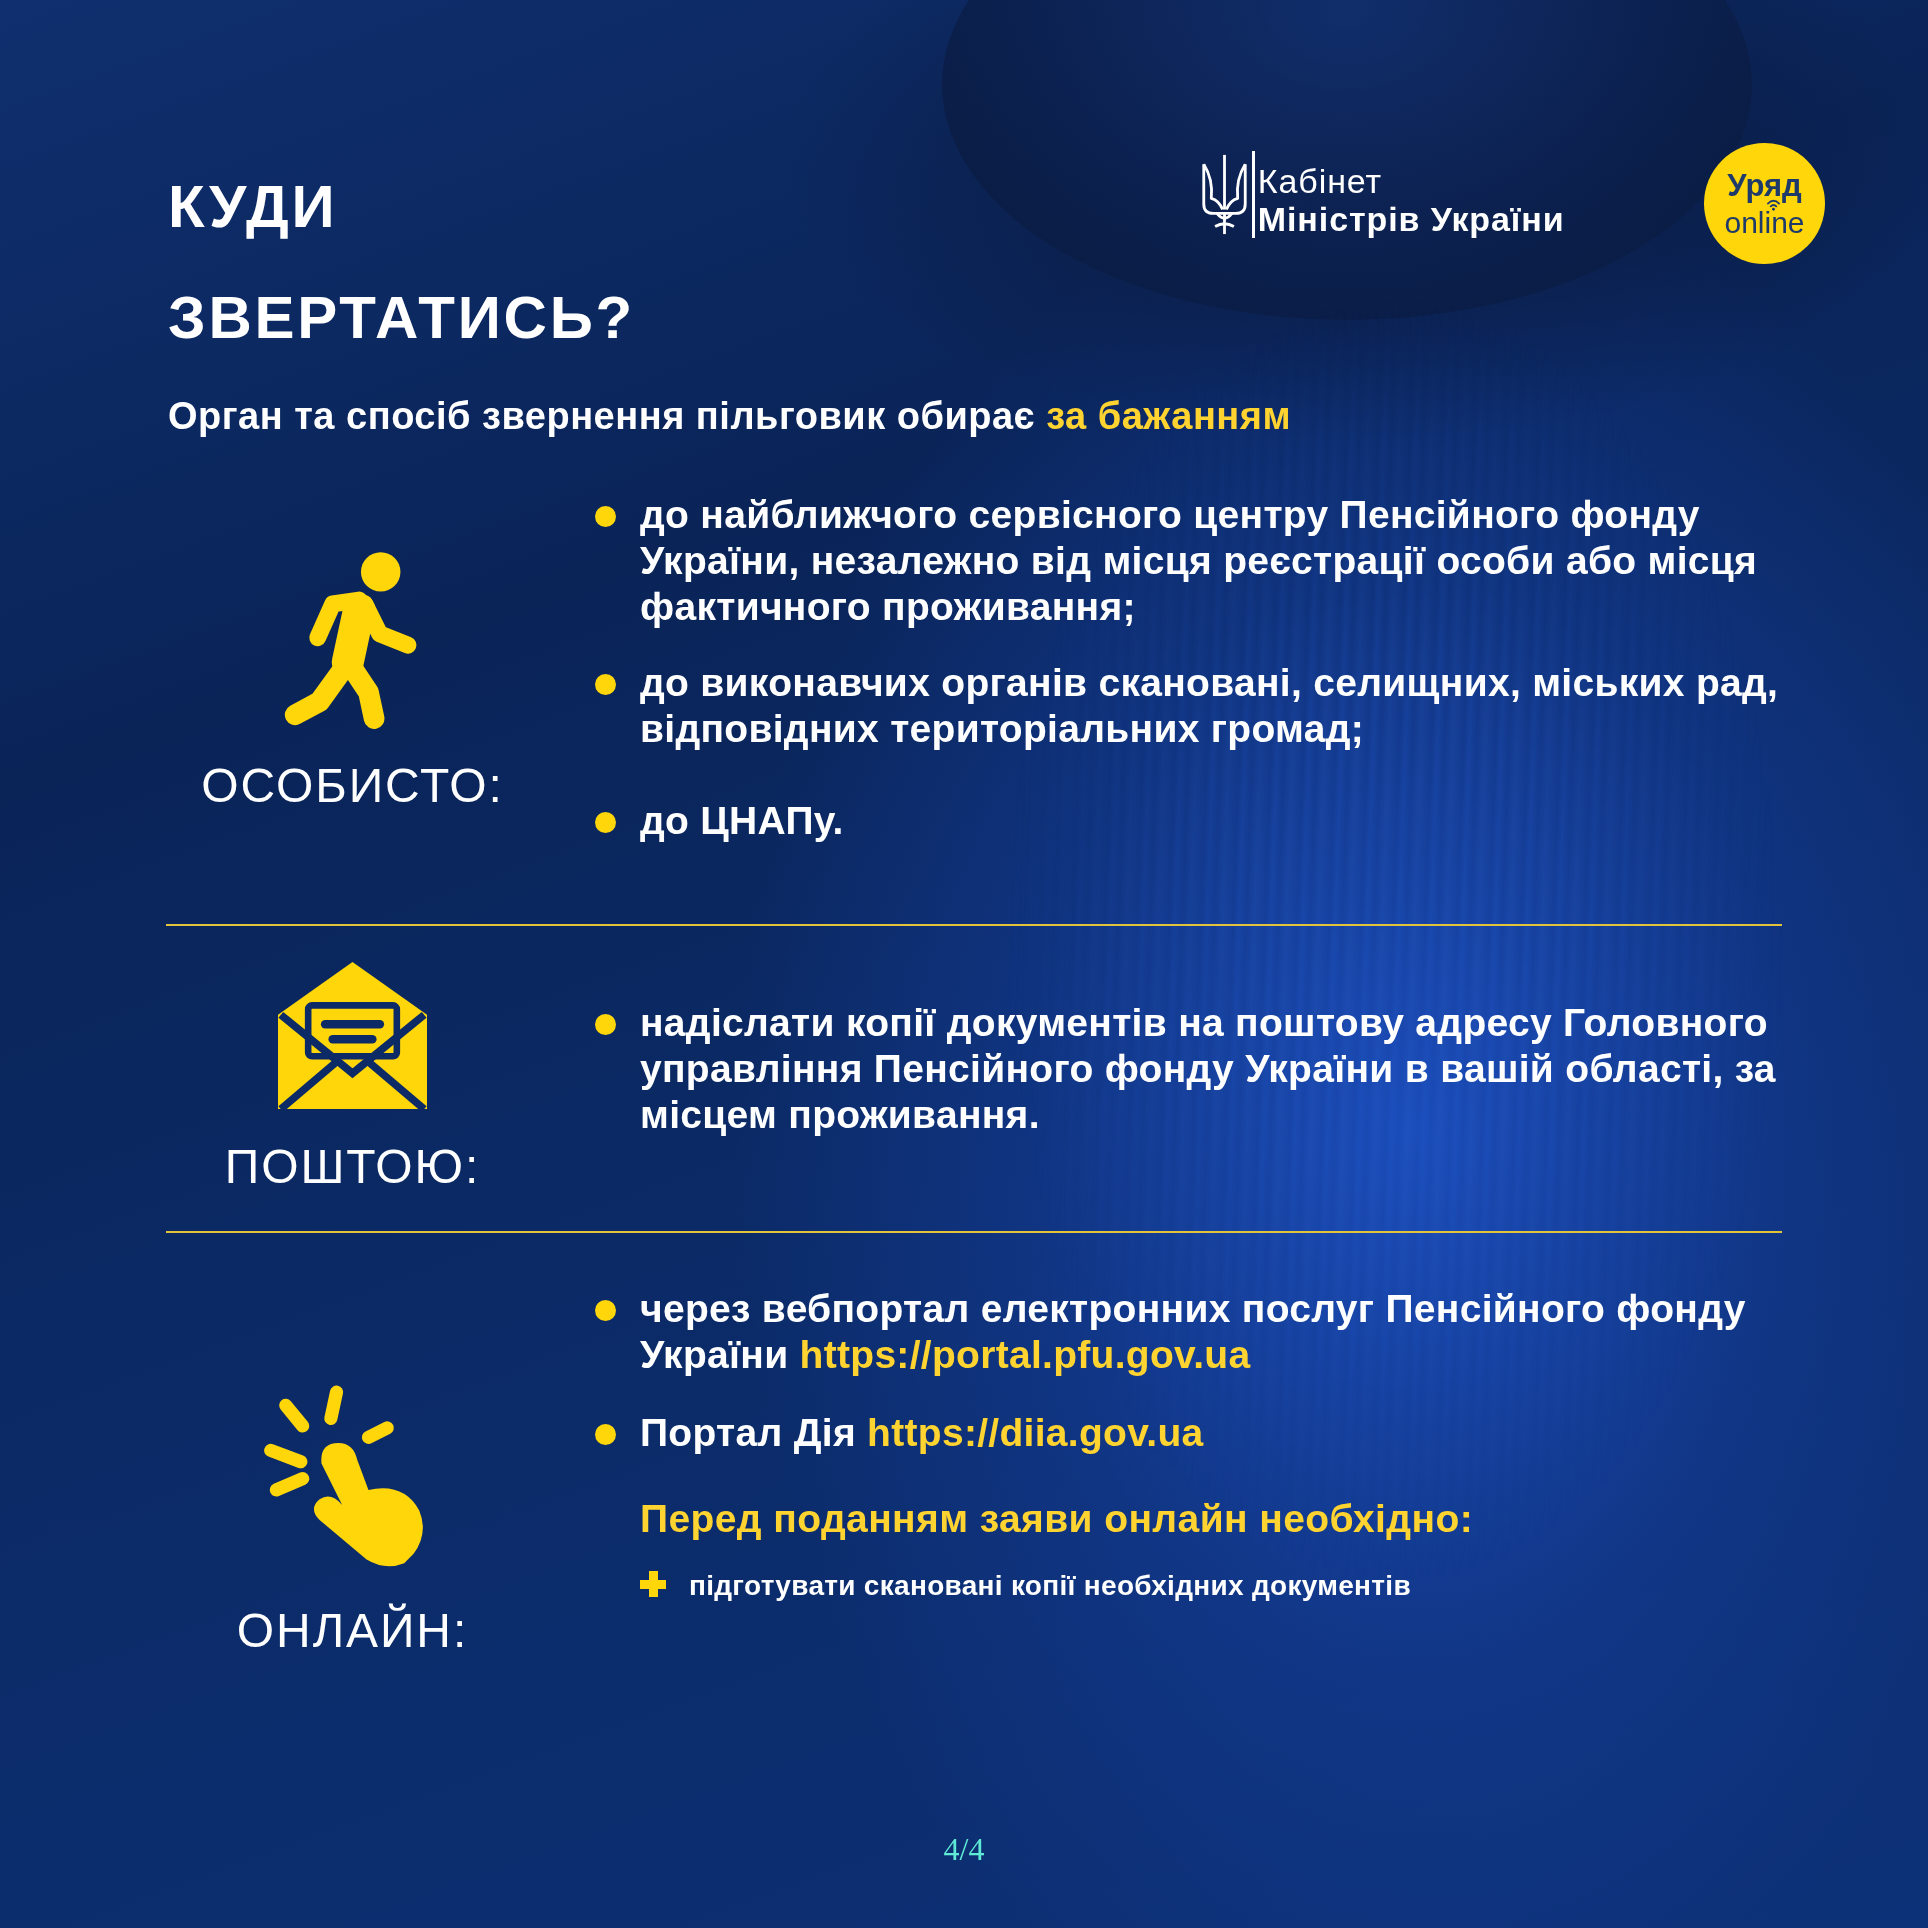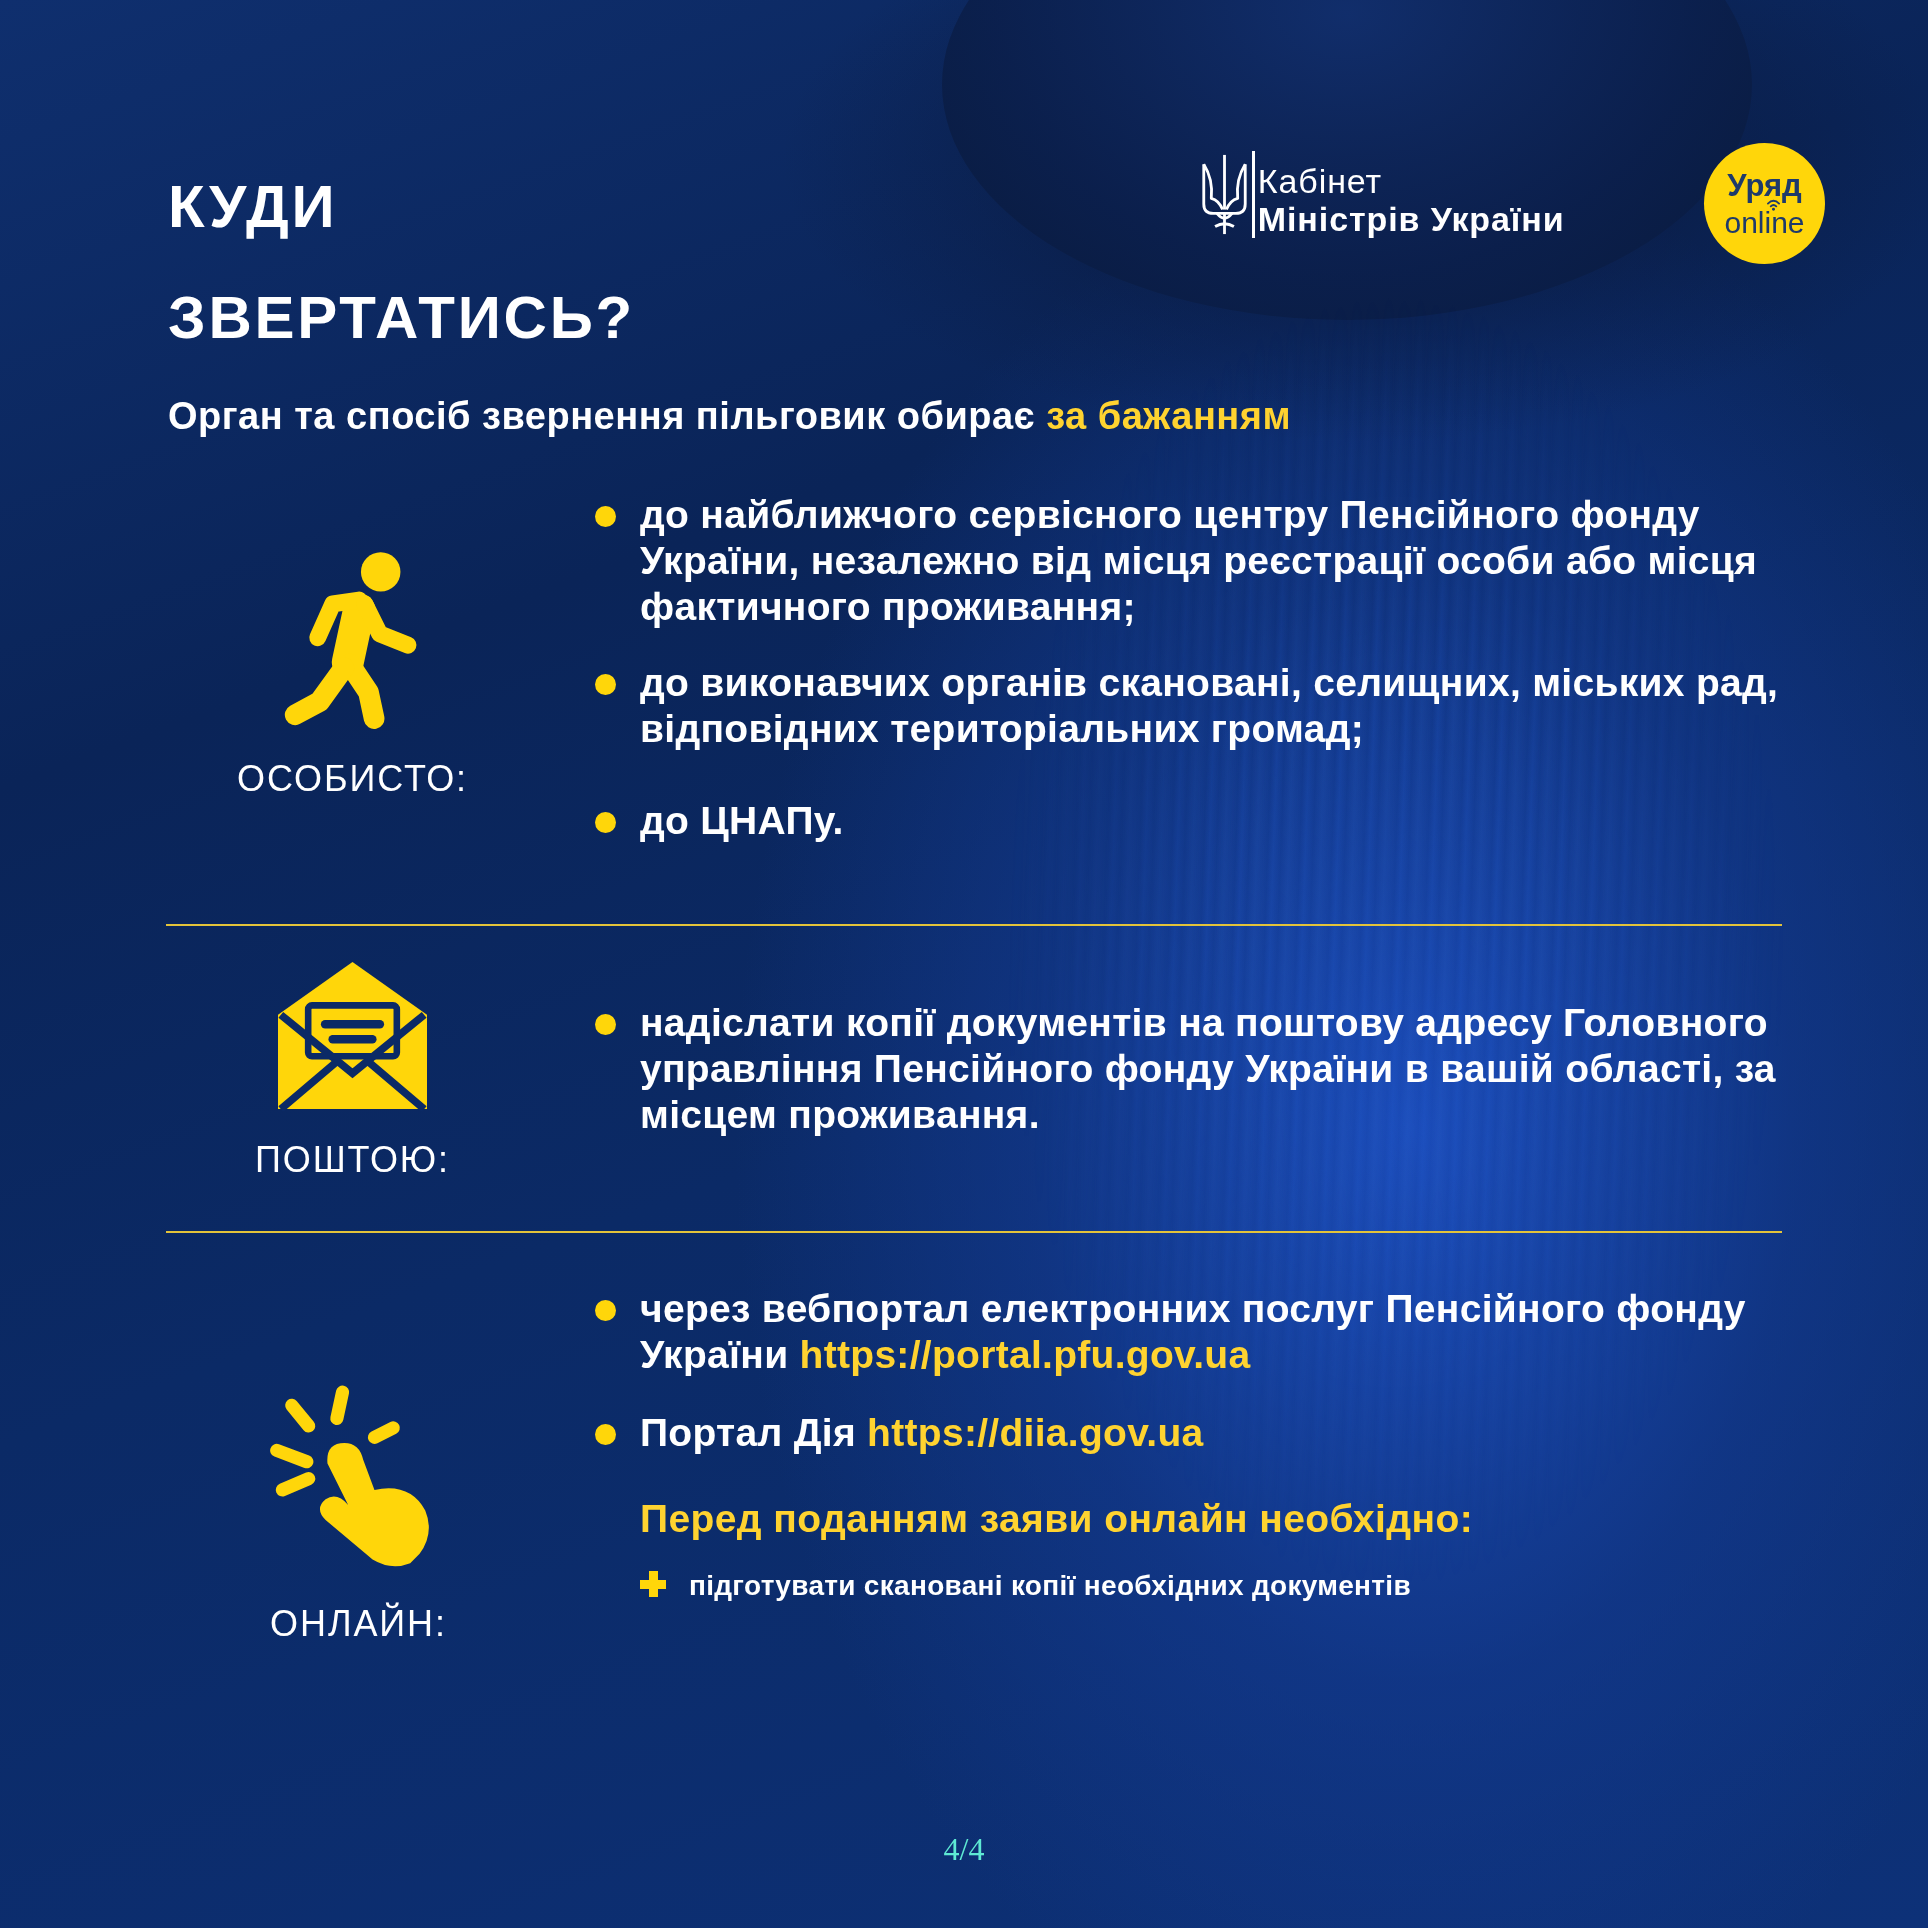--- a/index.html
+++ b/index.html
@@ -62,21 +62,21 @@
     font-size: 38px; font-weight: 700; letter-spacing: 0.5px;
     font-family: "Liberation Sans", sans-serif;
   }
   .yellow { color: #ffd330; }
 
   .section-left {
     position: absolute; width: 395px; text-align: center;
   }
   .section-label {
     font-family: "Liberation Sans", sans-serif;
-    font-size: 36px; font-weight: 400; letter-spacing: 1.9px; color: #fff;
+    font-size: 48px; font-weight: 400; letter-spacing: 1.9px; color: #fff;
   }
   .bullets {
     position: absolute; left: 595px; width: 1224px;
     font-family: "Liberation Sans", sans-serif;
   }
   .bullet {
     position: relative; padding-left: 45px;
     font-size: 39px; line-height: 46px; font-weight: 700; letter-spacing: 0.3px;
   }
   .bullet .dot {
@@ -202,21 +202,21 @@
 
 <div class="bullets" style="top:1000px;">
   <div class="bullet">
     <span class="dot"></span>
     <span>надіслати копії документів на поштову адресу Головного управління Пенсійного фонду України в вашій області, за місцем проживання.</span>
   </div>
 </div>
 
 <div class="divider" style="top:1231px;"></div>
 
-<div class="section-left" style="left:161px; top:1379px;">
+<div class="section-left" style="left:155px; top:1379px;">
   <svg width="179" height="188" viewBox="0 0 190 200" style="display:block; margin:0 auto 36px auto;">
     <g stroke="#ffd60a" stroke-width="14" stroke-linecap="round" fill="none">
       <path d="M24 28 L42 50"></path>
       <path d="M78 14 L72 42"></path>
       <path d="M8 76 L40 88"></path>
       <path d="M14 118 L42 106"></path>
       <path d="M112 62 L132 52"></path>
     </g>
     <path d="M62 90 Q60 68 80 68 Q96 68 100 86 L112 118 Q150 110 166 140 Q176 164 160 186 L150 196 Q130 204 110 192 L60 150 Q48 138 60 128 Q72 120 84 134 Z" fill="#ffd60a"></path>
   </svg>

